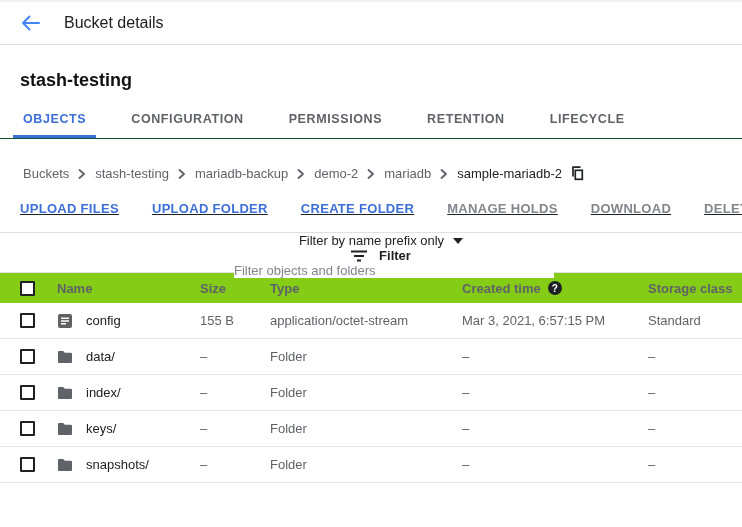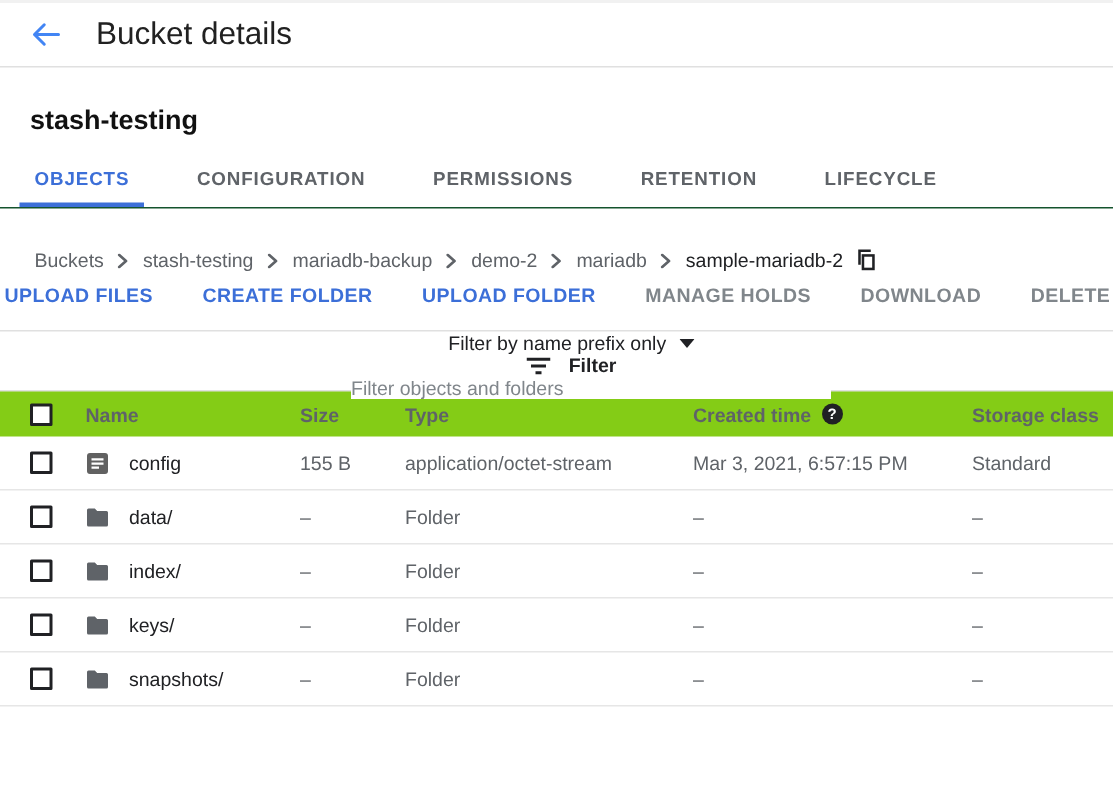--- a/index.html
+++ b/index.html
@@ -2,40 +2,40 @@
 <html><head>
 <meta charset="utf-8">
 <style>
   * { margin: 0; padding: 0; box-sizing: border-box; }
   html, body { width: 742px; height: 527px; background: #fff; overflow: hidden; }
   body { font-family: "Liberation Sans", "DejaVu Sans", sans-serif; color: #202124; border-top: 2px solid #f1f1f1; }
 
   
   .topbar { height: 43px; display: flex; align-items: center; padding-left: 18px; border-bottom: 1px solid #e0e0e0; }
   .back-btn { width: 24px; height: 24px; display: flex; align-items: center; justify-content: center; cursor: pointer; }
-  .topbar-title { font-size: 21px; color: #212121; margin-left: 22px; font-weight: 400; }
+  .topbar-title { font-size: 16px; color: #212121; margin-left: 22px; font-weight: 400; }
 
   
   .page-title { padding: 25px 20px 0 20px; font-size: 18px; font-weight: 700; color: #111; }
 
   
   .tabs { display: flex; align-items: flex-end; padding-left: 23px; margin-top: 15px; border-bottom: 1px solid #14532d; height: 33px; }
   .tab { font-size: 12.5px; font-weight: 700; letter-spacing: 0.6px; color: #5f6368; margin-right: 45px; padding-bottom: 12px; cursor: pointer; position: relative; }
   .tab.active { color: #3c6fd8; }
   .tab.active::after { content: ""; position: absolute; left: -10px; right: -10px; bottom: 0; height: 3px; background: #3c6fd8; }
 
   
   .breadcrumb { display: flex; align-items: center; padding-left: 23px; margin-top: 27px; font-size: 13px; color: #5f6368; }
   .crumb { cursor: pointer; }
   .crumb-sep { margin: 0 9px; display: flex; align-items: center; }
   .crumb-current { color: #202124; cursor: default; }
   .copy-btn { margin-left: 8px; display: flex; align-items: center; cursor: pointer; }
 
   
-  .actions { display: flex; align-items: center; padding-left: 3px; margin-top: 8px; }
+  .actions { display: flex; align-items: center; padding-left: 20px; margin-top: 20px; text-decoration: underline; }
   .action { font-size: 13px; font-weight: 700; letter-spacing: 0.3px; margin-right: 33px; cursor: pointer; white-space: nowrap; }
   .action.enabled { color: #3c6fd8; }
   .action.disabled { color: #80868b; cursor: default; }
 
   
   .filter-bar { margin-top: 16px; border-top: 1px solid #e0e0e0; height: 40px; display: flex; align-items: center; padding-left: 20px; flex-direction: column; }
   .filter-scope { display: flex; align-items: center; font-size: 13px; color: #202124; cursor: pointer; }
   .filter-scope .caret { margin-left: 9px; display: flex; align-items: center; }
   .vdivider { width: 1px; height: 26px; background: #dadce0; margin: 0 22px 0 24px; }
   .filter-btn { display: flex; align-items: center; cursor: pointer; }
@@ -121,22 +121,22 @@
       <svg width="14" height="15" viewBox="0 0 14 15">
           <path d="M3 10.5 V1.2 H10.5" stroke="#202124" stroke-width="1.7" fill="none"></path>
           <rect x="5.3" y="4.3" width="7" height="9" stroke="#202124" stroke-width="1.7" fill="none"></rect>
         </svg>
     </span>
   </span>
 </div>
 
 <div class="actions">
   <span class="action enabled">UPLOAD FILES</span>
+  <span class="action enabled">UPLOAD FOLDER</span>
   <span class="action enabled">CREATE FOLDER</span>
-  <span class="action enabled">UPLOAD FOLDER</span>
   <span class="action disabled">MANAGE HOLDS</span>
   <span class="action disabled">DOWNLOAD</span>
   <span class="action disabled">DELETE</span>
 </div>
 
 <div class="filter-bar">
   <span class="filter-scope">
     <span>Filter by name prefix only</span>
     <span class="caret">
         <svg width="10" height="6" viewBox="0 0 10 6">

